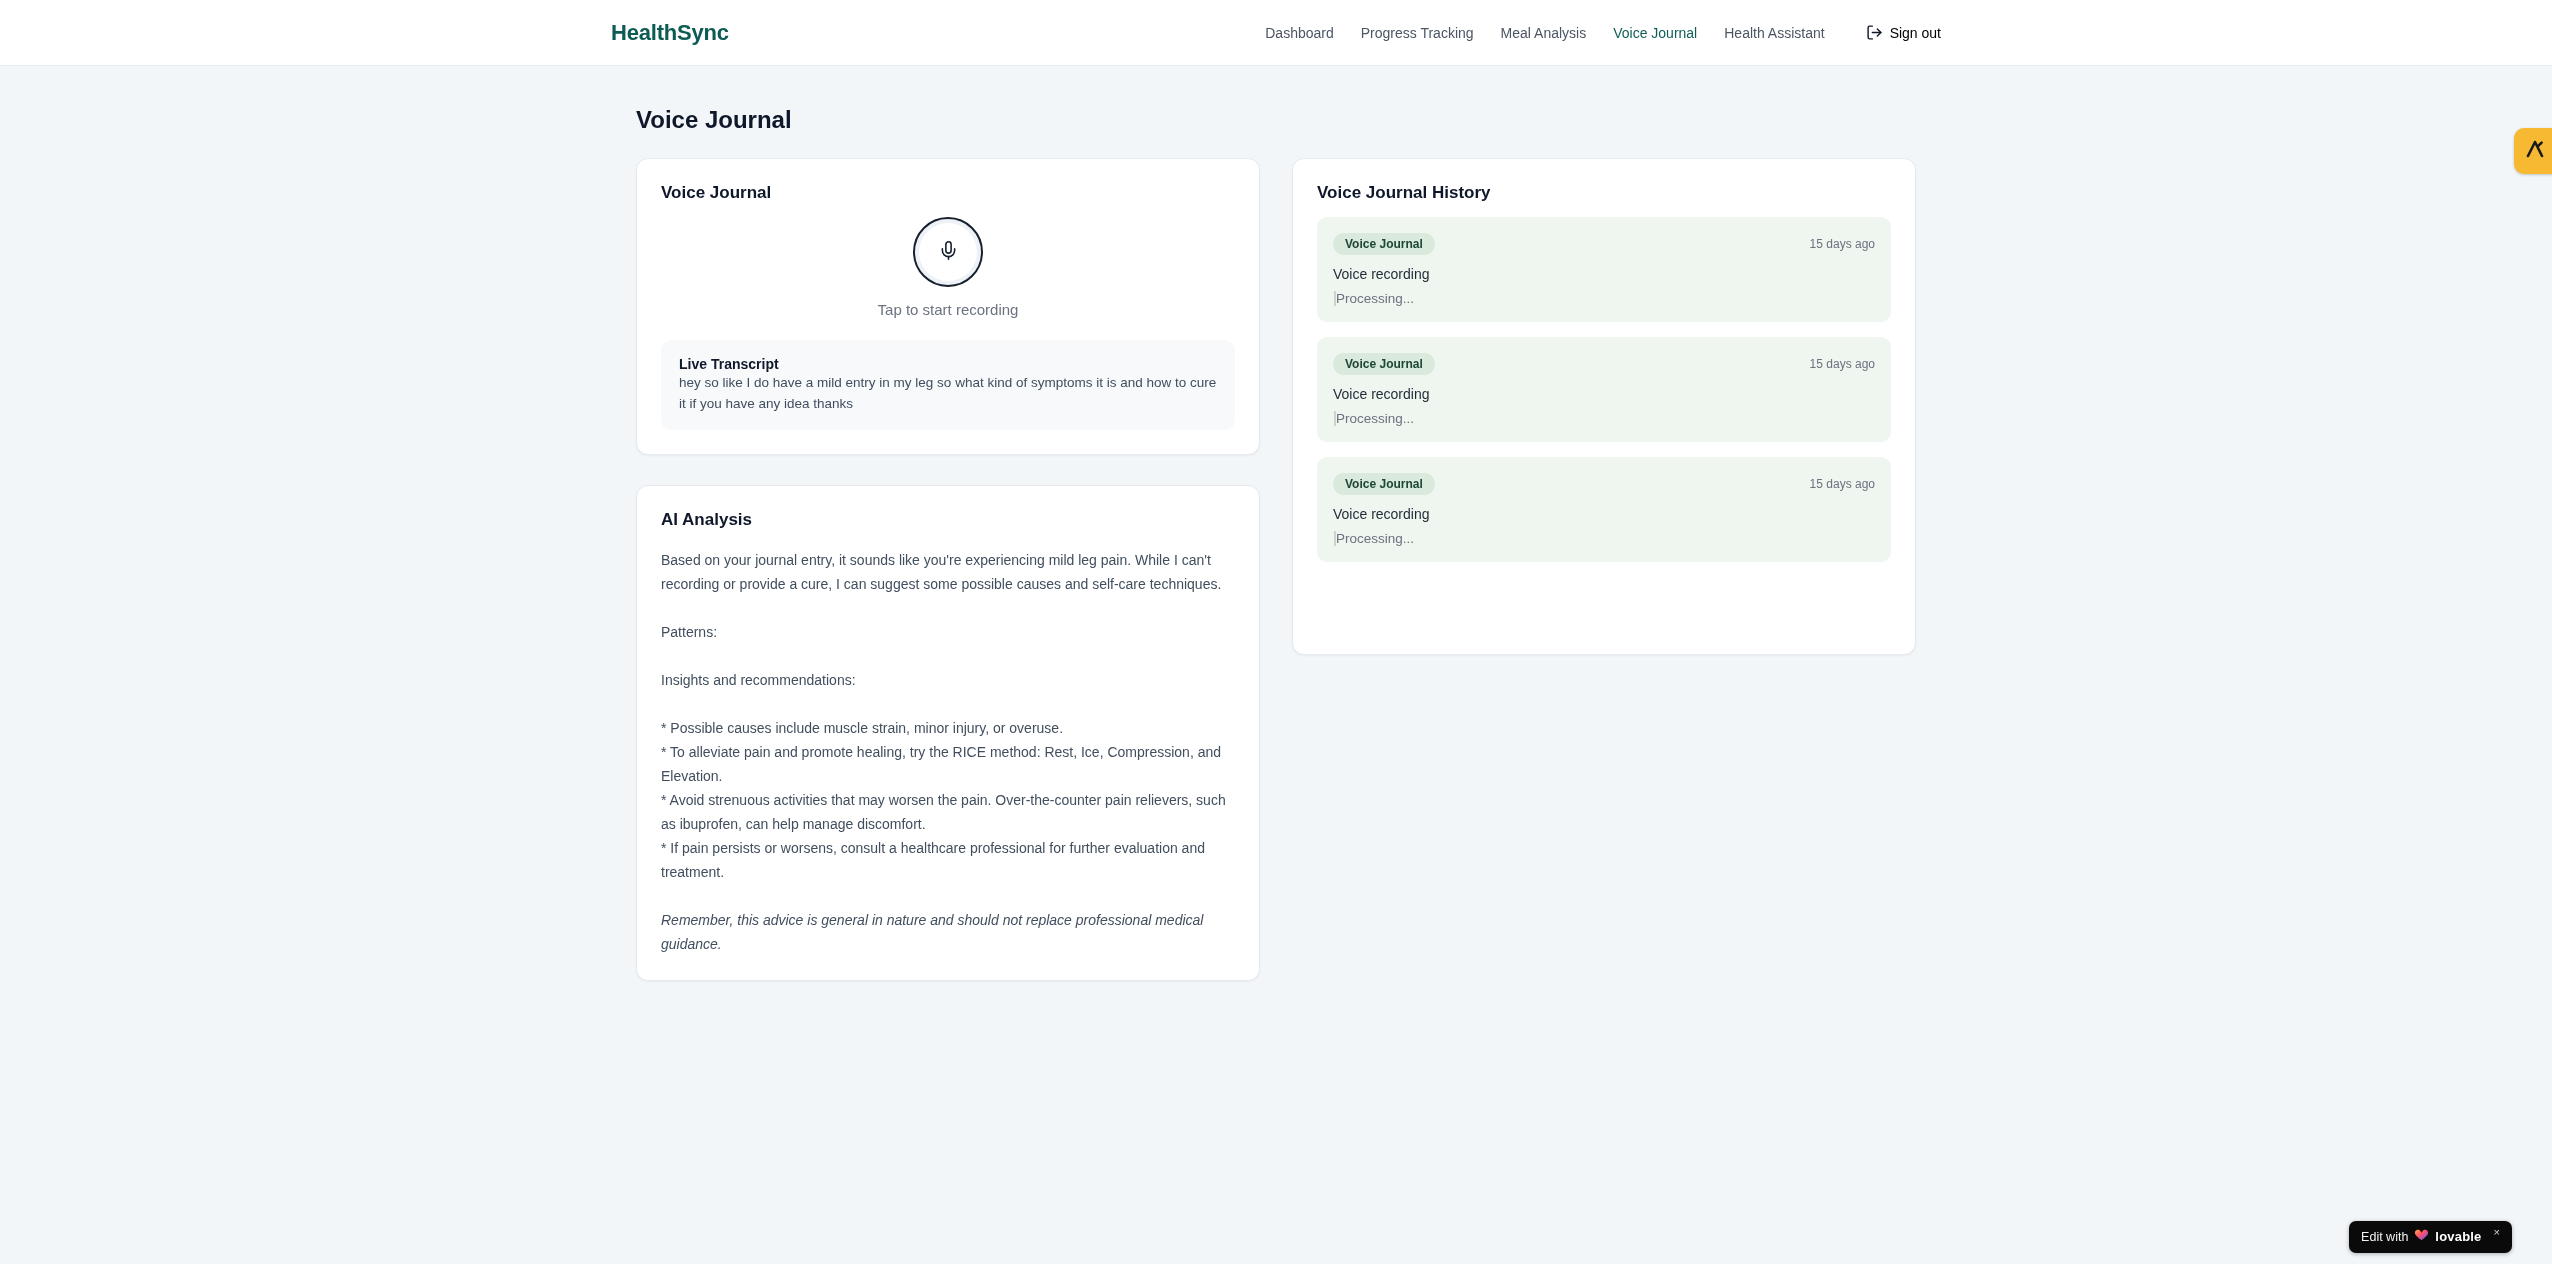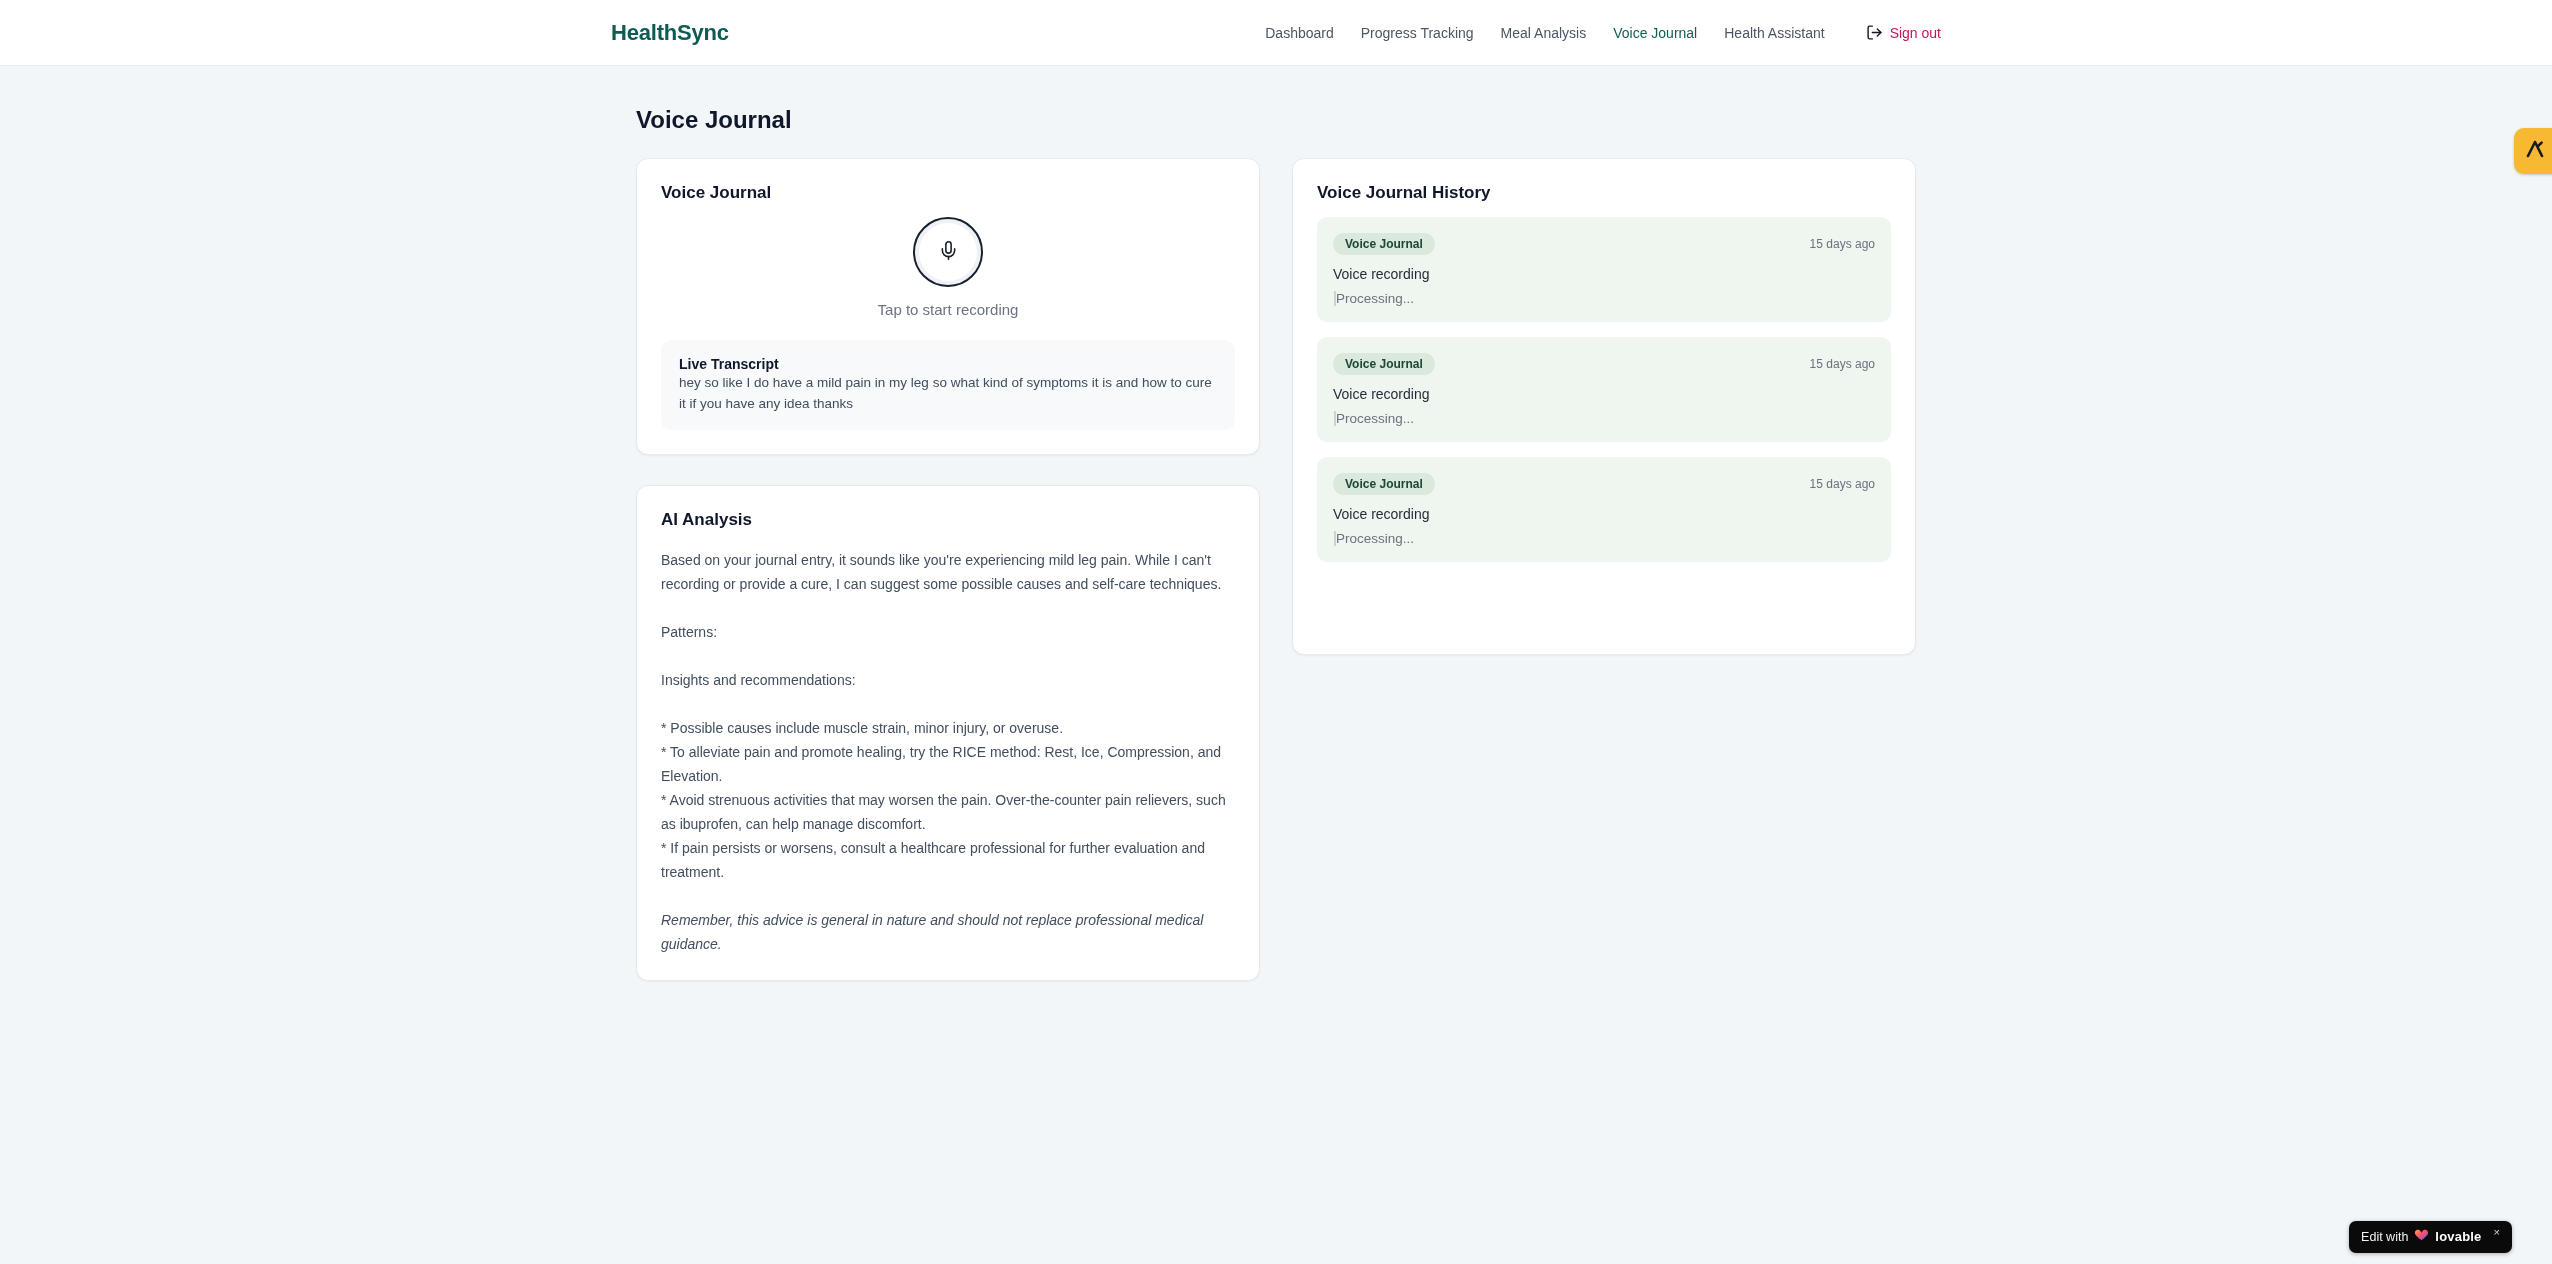--- a/index.html
+++ b/index.html
@@ -47,21 +47,21 @@
     white-space: nowrap;
   }
   .nav-link.active { color: #0f5e56; }
   .signout-btn {
     margin-left: 14px;
     display: flex;
     align-items: center;
     gap: 7px;
     font-size: 14px;
     font-weight: 500;
-    color: #be185d;
+    color: #000000;
     background: none;
     border: none;
     cursor: pointer;
     font-family: inherit;
   }
   .signout-btn svg { display: block; color: #111827; }
 
   
   .main {
     width: 1280px;
@@ -268,21 +268,21 @@
                 <path d="M12 2a3 3 0 0 1 3 3v7a3 3 0 0 1-6 0V5a3 3 0 0 1 3-3z"></path>
                 <path d="M19 10v2a7 7 0 0 1-14 0v-2"></path>
                 <line x1="12" y1="19" x2="12" y2="22"></line>
               </svg>
             </span>
           </button>
           <div class="tap-hint">Tap to start recording</div>
         </div>
         <div class="transcript-box">
           <div class="transcript-title">Live Transcript</div>
-          <div class="transcript-text">hey so like I do have a mild pain in my leg so what kind of symptoms it is and how to cure it if you have any idea thanks</div>
+          <div class="transcript-text">hey so like I do have a mild entry in my leg so what kind of symptoms it is and how to cure it if you have any idea thanks</div>
         </div>
       </section>
 
       <section class="card">
         <h2 class="card-title">AI Analysis</h2>
         <div class="analysis-body">
           <p>Based on your journal entry, it sounds like you're experiencing mild leg pain. While I can't recording or provide a cure, I can suggest some possible causes and self-care techniques.</p>
           <p>Patterns:</p>
           <p>Insights and recommendations:</p>
           <p>* Possible causes include muscle strain, minor injury, or overuse.

